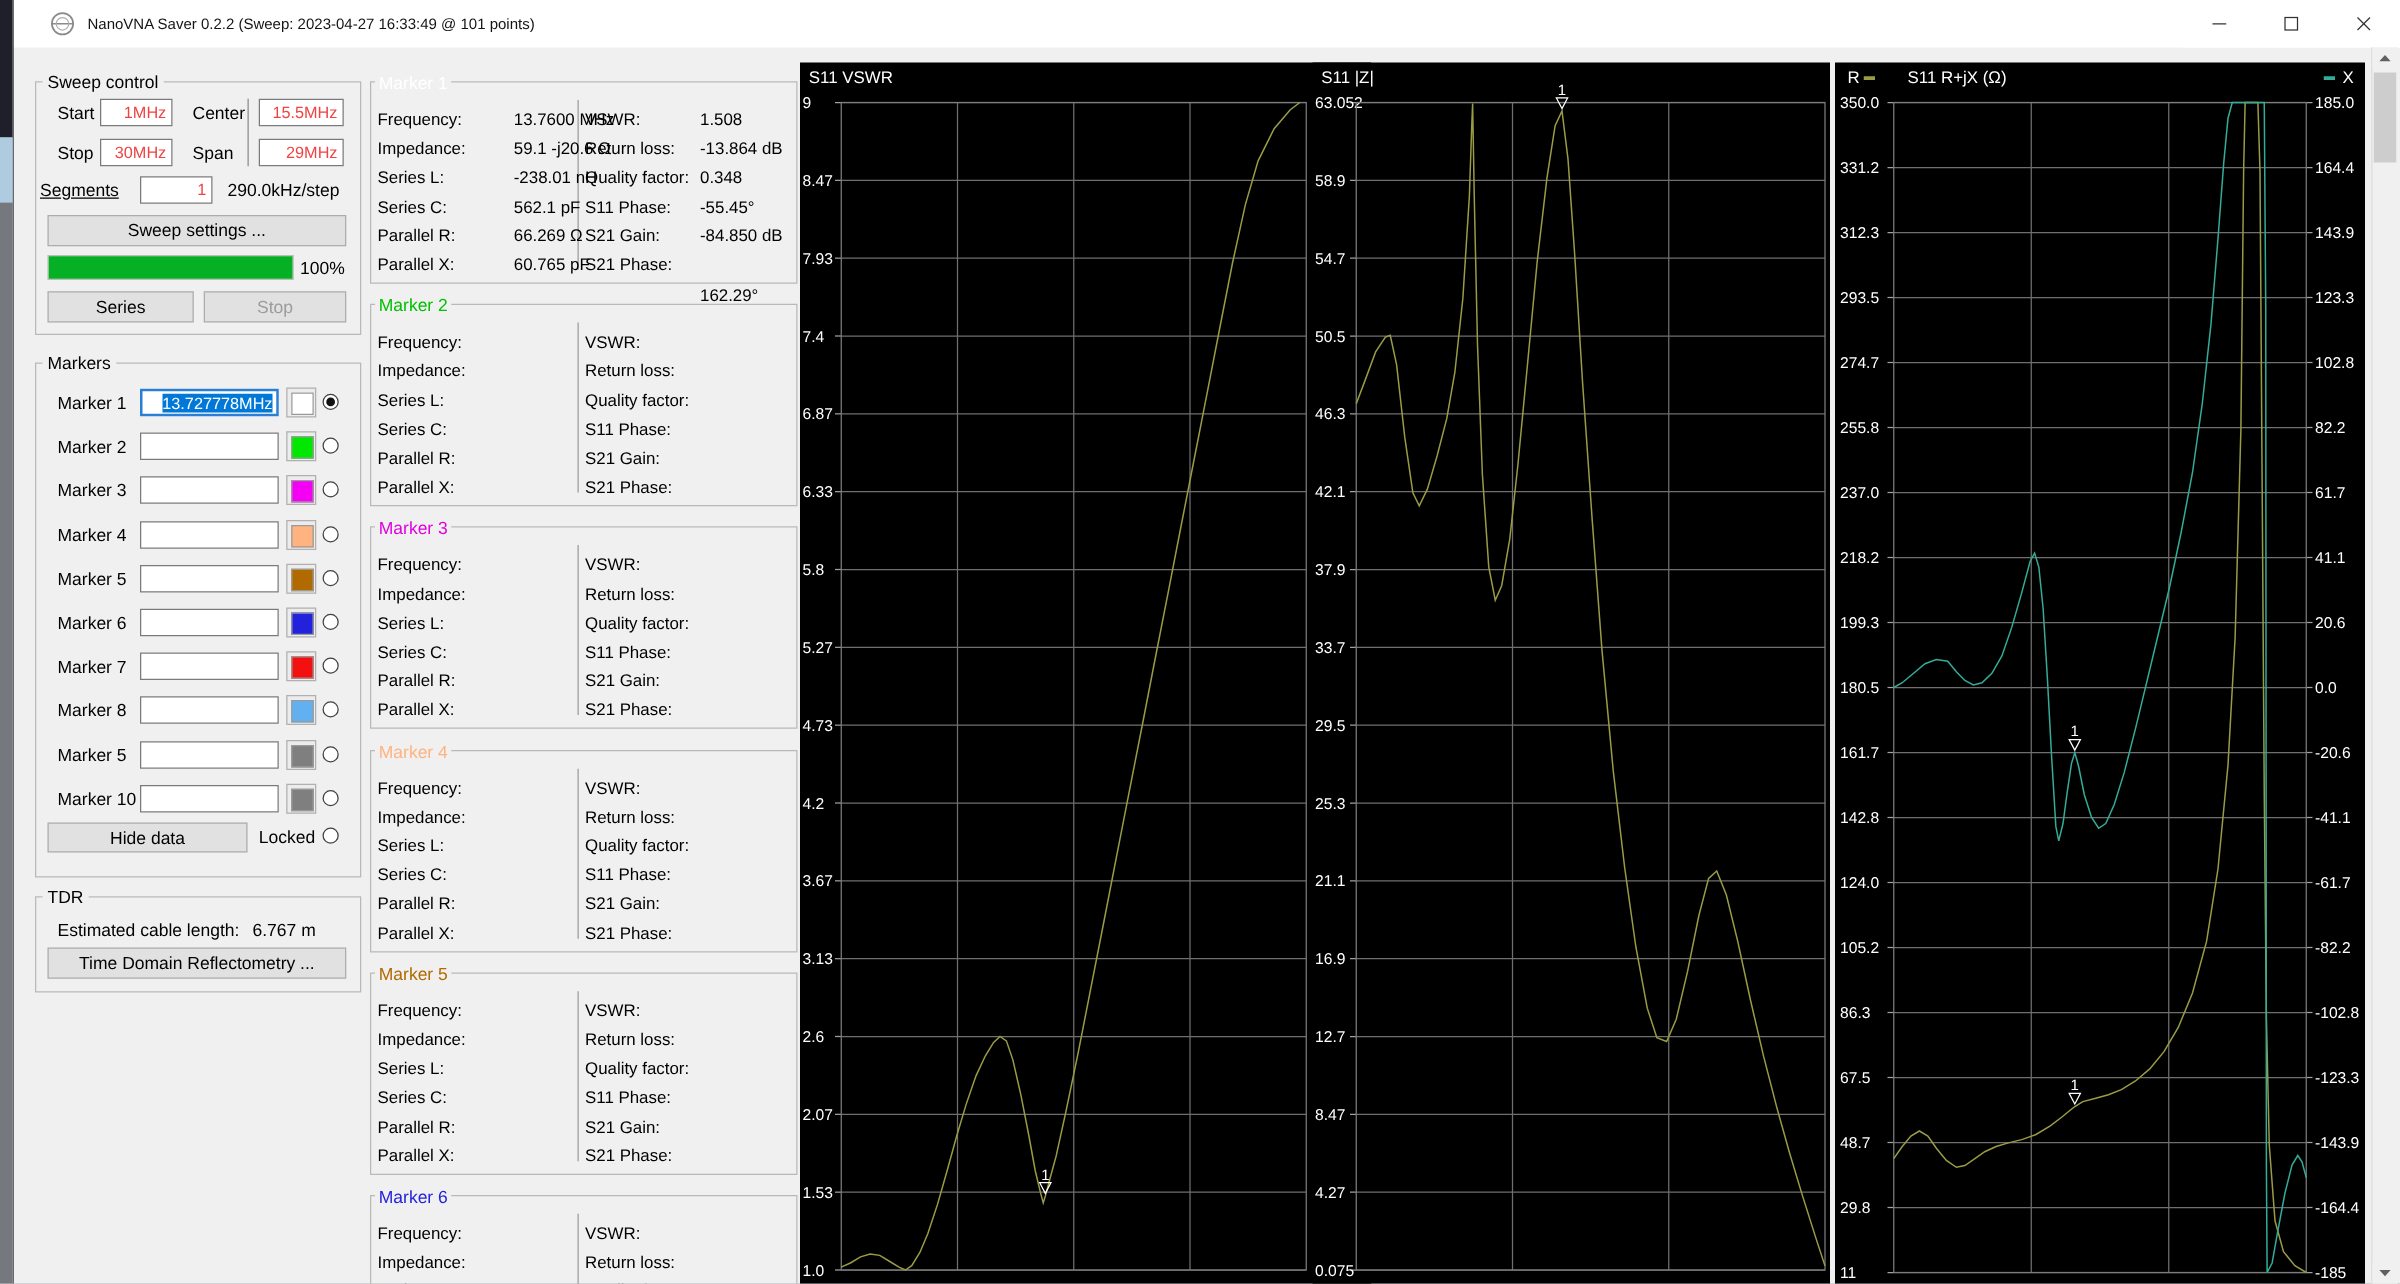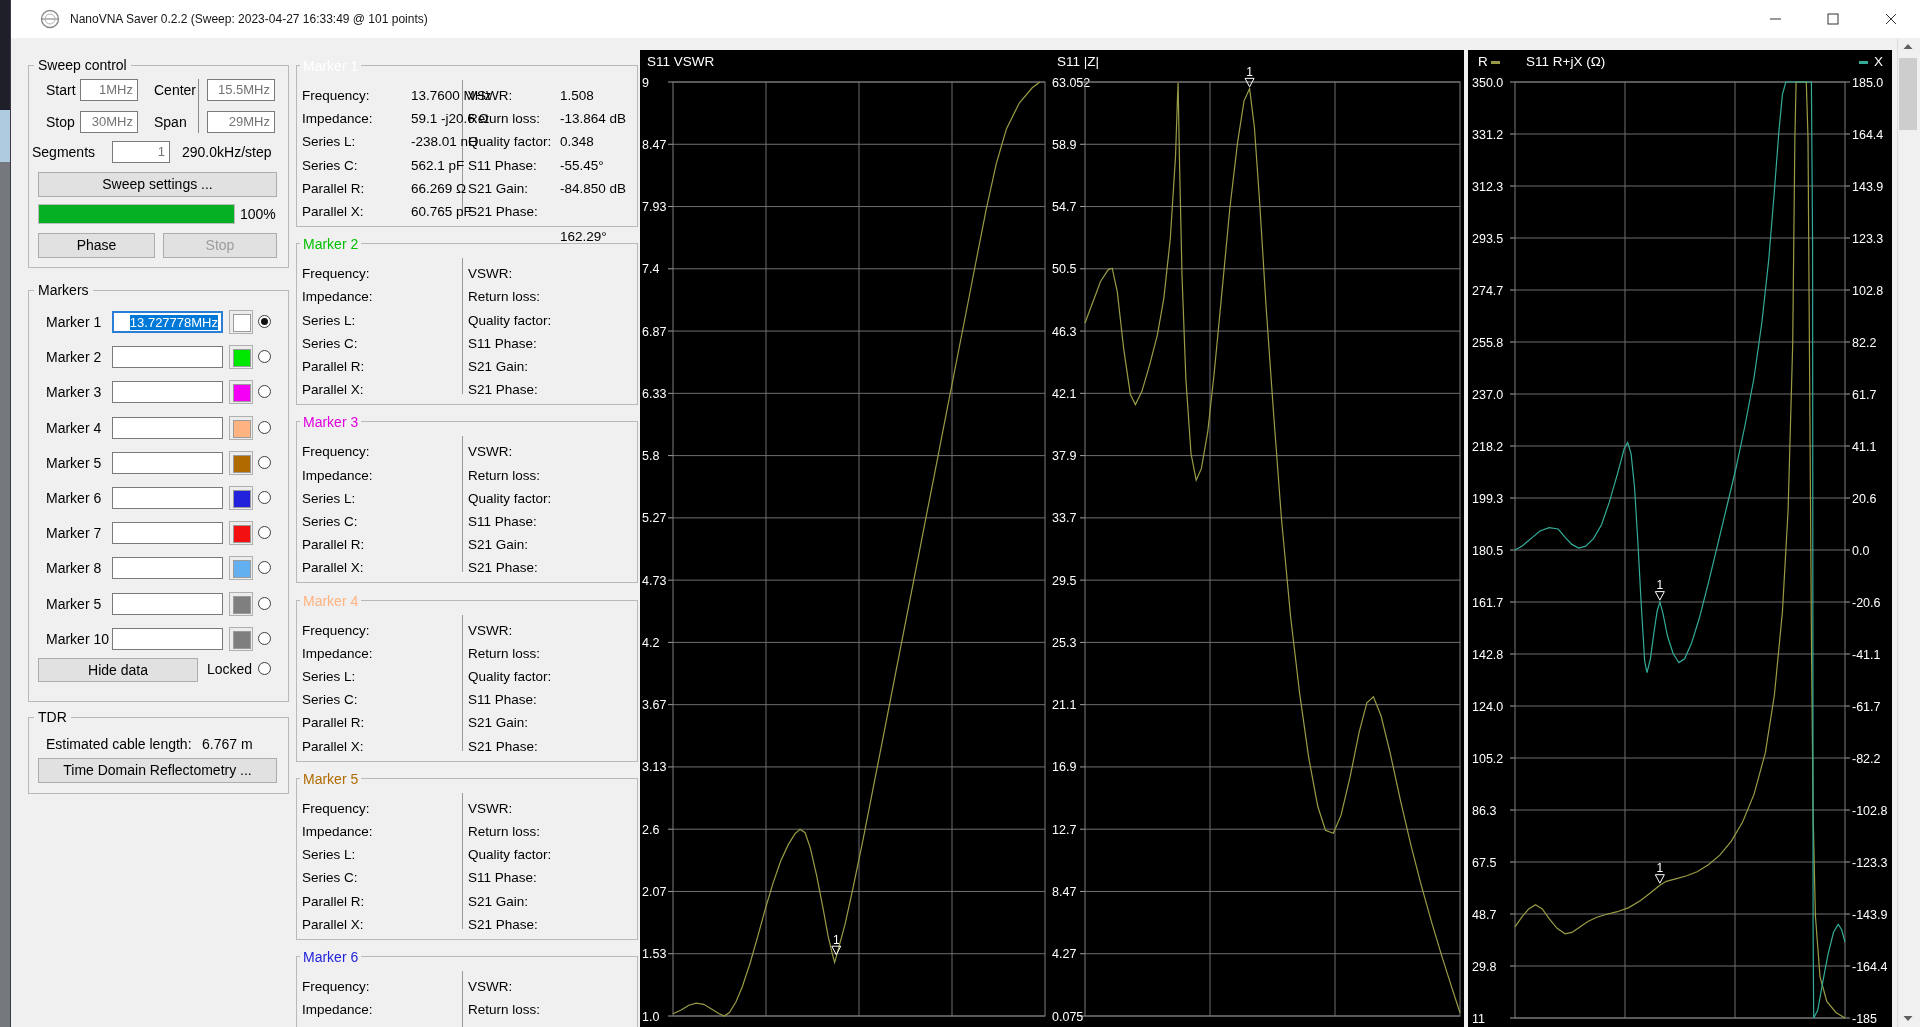--- a/index.html
+++ b/index.html
@@ -14,21 +14,21 @@
   .titlebar{position:absolute;left:10px;top:0;right:0;height:38px;background:#ffffff;}
   .apptitle{position:absolute;left:60px;top:0;height:38px;line-height:38px;font-size:12px;color:#141414;}
   .appicon{position:absolute;left:30px;top:9px;width:20px;height:20px;}
   .winbtns{position:absolute;right:0;top:0;height:38px;}
   .wbtn{position:absolute;top:0;width:58px;height:38px;background:#ffffff;}
   
   .group{position:absolute;border:1px solid #b9b9b9;}
   .gtitle{position:absolute;background:#f0f0f0;padding:0 4px;font-size:14px;color:#000;z-index:3;}
   .lbl{position:absolute;font-size:14px;color:#000;white-space:nowrap;}
   .sfield{position:absolute;box-sizing:border-box;height:22px;background:#fff;border:1px solid #7a7a7a;
-    font-size:13px;text-align:right;padding:2px 4px;color:#737373;white-space:nowrap;}
+    font-size:13px;text-align:right;padding:2px 4px;color:#ef4444;white-space:nowrap;}
   .btn{position:absolute;box-sizing:border-box;background:#e1e1e1;border:1px solid #adadad;
     font-size:14px;color:#000;text-align:center;}
   .btn.disabled{color:#9c9c9c;}
   .vline{position:absolute;width:1px;background:#8a8a8a;}
   .progress{position:absolute;box-sizing:border-box;border:1px solid #bcbcbc;background:#e6e6e6;}
   .progress .fill{position:absolute;left:0;top:0;bottom:0;background:#06b025;}
   .radio{position:absolute;width:13px;height:13px;border:1px solid #404040;border-radius:50%;background:#fff;box-sizing:border-box;}
   .radio.on::after{content:'';display:block;width:7px;height:7px;margin:2px;background:#111;border-radius:50%;}
   .swatch{position:absolute;width:24px;height:24px;background:#ececec;border:1px solid #b0b0b0;box-sizing:border-box;}
   .swatch .inner{position:absolute;left:3px;top:3px;width:16px;height:16px;border:1px solid #9a9a9a;}
@@ -90,32 +90,32 @@
 
   <span class="lbl" style="left:46px;top:82px;">Start</span>
   <div class="sfield" style="left:80px;top:79px;width:58px;">1MHz</div>
   <span class="lbl" style="left:154px;top:82px;">Center</span>
   <div class="sfield" style="left:207px;top:79px;width:68px;">15.5MHz</div>
   <div class="vline" style="left:198px;top:79px;height:54px;"></div>
   <span class="lbl" style="left:46px;top:114px;">Stop</span>
   <div class="sfield" style="left:80px;top:111px;width:58px;">30MHz</div>
   <span class="lbl" style="left:154px;top:114px;">Span</span>
   <div class="sfield" style="left:207px;top:111px;width:68px;">29MHz</div>
-  <span class="lbl" style="left:32px;top:144px;">Segments</span>
+  <span class="lbl" style="left:32px;top:144px;text-decoration:underline;">Segments</span>
   <div class="sfield" style="left:112px;top:141px;width:58px;">1</div>
   <span class="lbl" style="left:182px;top:144px;">290.0kHz/step</span>
 
   <div class="btn" style="left:38px;top:172px;width:239px;height:25px;line-height:23px;">Sweep settings ...</div>
 
   <div class="progress" style="left:38px;top:204px;width:197px;height:20px;">
     <div class="fill" style="width:100%;"></div>
   </div>
   <span class="lbl" style="left:240px;top:206px;">100%</span>
 
-  <div class="btn" style="left:38px;top:233px;width:117px;height:25px;line-height:23px;">Phase</div>
+  <div class="btn" style="left:38px;top:233px;width:117px;height:25px;line-height:23px;">Series</div>
   <div class="btn disabled" style="left:163px;top:233px;width:114px;height:25px;line-height:23px;">Stop</div>
 
   <div class="group" style="left:28px;top:290px;width:259px;height:410px;"></div>
   <span class="gtitle" style="left:34px;top:282px;">Markers</span>
   <div id="marker-rows">
       <div>
         <span class="lbl" style="left: 46px; top: 314px;">Marker 1</span>
         <div class="minput focus" style="left: 112px; top: 311px;"><span class="sel">13.727778MHz</span></div>
         <div class="swatch" style="left: 229px; top: 310px;">
           <div class="inner" style="background: rgb(255, 255, 255);"></div>

